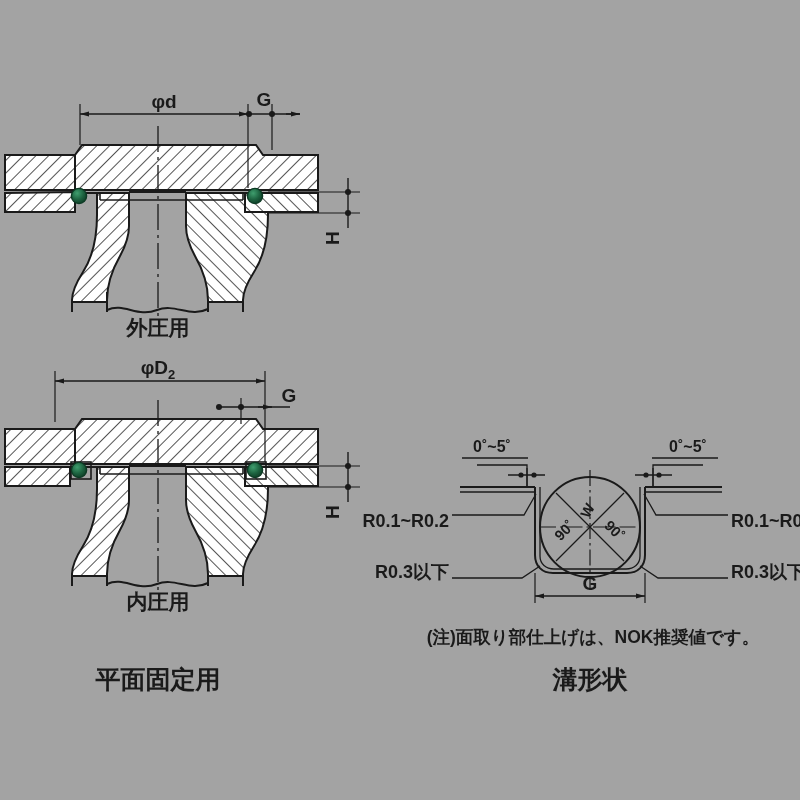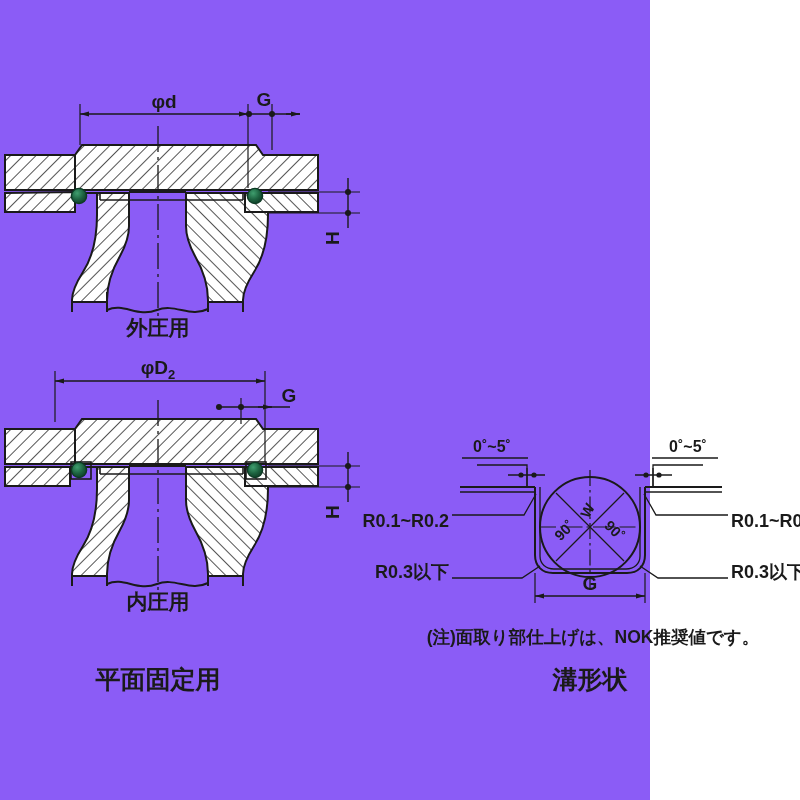--- a/index.html
+++ b/index.html
@@ -9,23 +9,23 @@
   }
   body {
     width: 800px;
     height: 800px;
     font-family: "Liberation Sans", sans-serif;
     color: #1a1a1a;
     overflow: hidden;
   }
   #sheet {
     position: relative;
-    width: 650px;
+    width: 800px;
     height: 800px;
-    background: #8b5cf6;
+    background: #a3a3a3;
   }
   #sheet svg {
     display: block;
   }
   text {
     font-family: "Liberation Sans", sans-serif;
     fill: #1a1a1a;
   }
   .lbl-dim {
     font-size: 19px;

